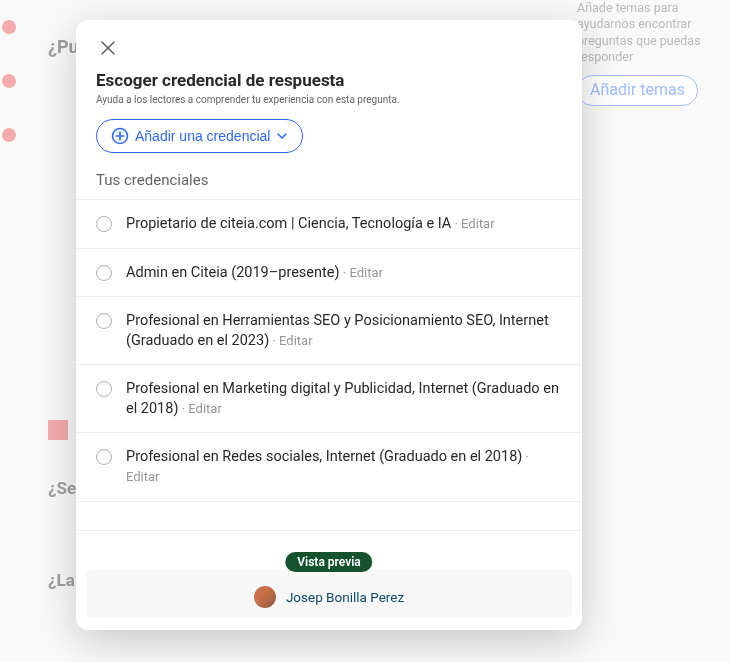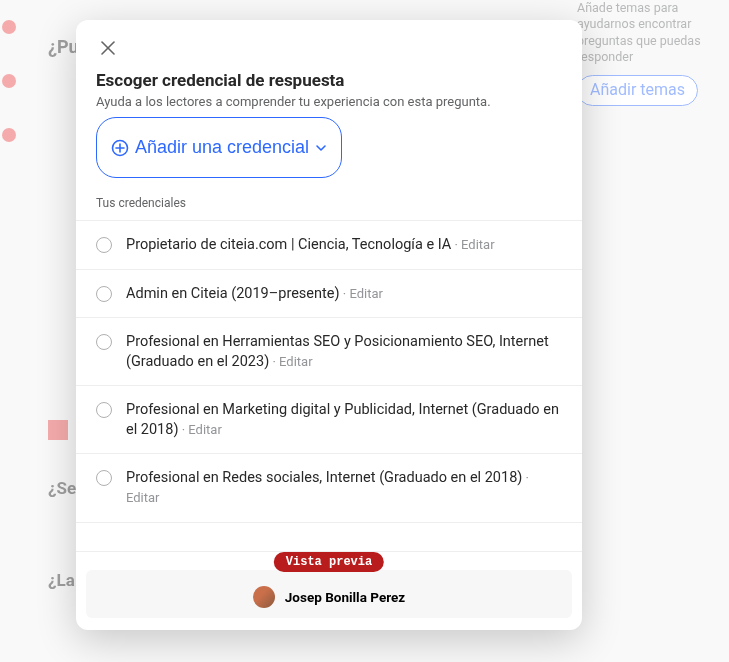--- a/index.html
+++ b/index.html
@@ -105,41 +105,41 @@
       font-weight: 300;
       margin-bottom: 10px;
     }
     .modal-title {
       font-size: 17px;
       font-weight: 700;
       color: #282829;
       margin-bottom: 4px;
     }
     .modal-subtitle {
-      font-size: 13px;
-      color: #636466;
-      margin-bottom: 8px;
+      font-size: 10px;
+      color: #636466;
+      margin-bottom: 14px;
     }
     .add-credential-btn {
       display: inline-flex;
       align-items: center;
       gap: 6px;
       border: 1px solid #2e69ff;
       color: #2e69ff;
       background: #fff;
       border-radius: 20px;
-      padding: 19px 14px;
-      font-size: 18px;
+      padding: 7px 14px;
+      font-size: 14px;
       font-weight: 500;
       cursor: pointer;
       margin-bottom: 18px;
     }
     .add-credential-btn svg { flex-shrink: 0; }
     .section-label {
-      font-size: 12px;
+      font-size: 15px;
       color: #636466;
       padding: 0 20px 10px 20px;
     }
     .credential-list {
       flex: 1;
       overflow-y: auto;
       border-top: 1px solid #eee;
     }
     .cred-item {
       display: flex;
@@ -168,48 +168,47 @@
     .dot-sep { color: #939598; font-size: 13px; }
     .modal-footer {
       padding: 10px 10px 12px 10px;
       position: relative;
     }
     .preview-badge {
       position: absolute;
       left: 50%;
       top: -8px;
       transform: translateX(-50%);
-      background: #b91c1c;
+      background: #14532d;
       color: #fff;
       font-size: 12px;
       font-weight: 600;
       padding: 3px 12px;
       border-radius: 12px;
       z-index: 2;
-      font-family: Liberation Mono, monospace;
     }
     .preview-card {
       background: #f7f7f8;
       border-radius: 6px;
       padding: 16px 12px 10px 12px;
       display: flex;
       align-items: center;
       justify-content: center;
       gap: 10px;
     }
     .avatar {
       width: 22px; height: 22px;
       border-radius: 50%;
       background: linear-gradient(135deg, #c96f4a 40%, #8a5a3e 100%);
       flex-shrink: 0;
     }
     .preview-name {
       font-size: 13.5px;
-      font-weight: 700;
-      color: #000000;
+      font-weight: 400;
+      color: #0c4a6e;
     }
   </style>
 </head>
 <body>
 
 <div class="bg-content">
   <div class="bg-left-icons">
     <div class="bg-icon"></div>
     <div class="bg-icon"></div>
     <div class="bg-icon"></div>

